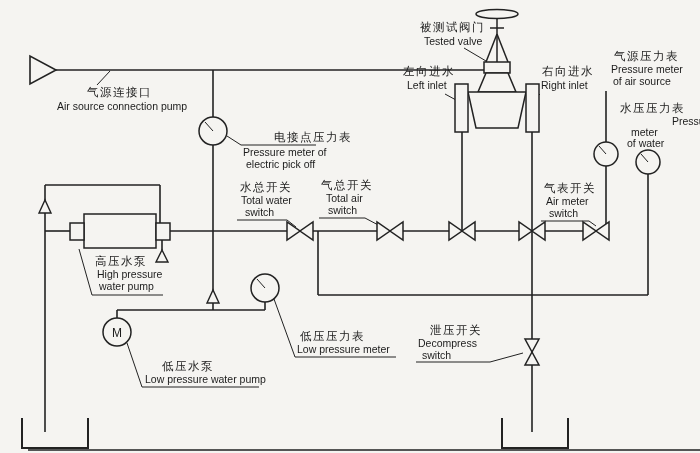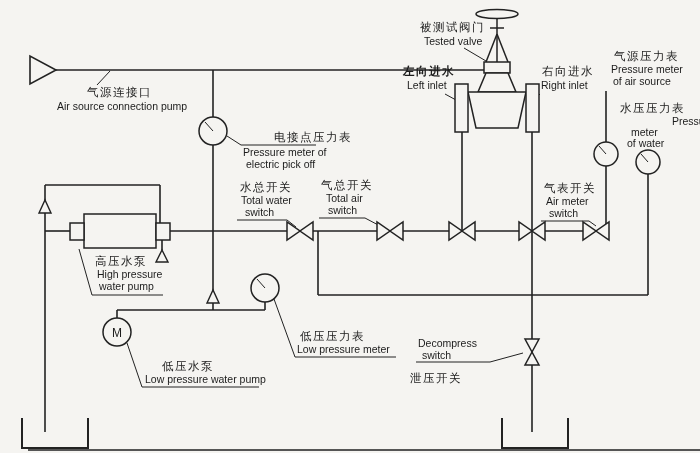--- a/index.html
+++ b/index.html
@@ -143,21 +143,21 @@
   <div class="lbl en" style="left:241px; top:195px;">Total water</div>
   <div class="lbl en" style="left:245px; top:207px;">switch</div>
 
   <div class="lbl cn" style="left:321px; top:179px;">气总开关</div>
   <div class="lbl en" style="left:326px; top:193px;">Total air</div>
   <div class="lbl en" style="left:328px; top:205px;">switch</div>
 
   <div class="lbl cn" style="left:420px; top:21px;">被测试阀门</div>
   <div class="lbl en" style="left:424px; top:36px;">Tested valve</div>
 
-  <div class="lbl cn" style="left:403px; top:65px;font-weight:bold;">左向进水</div>
+  <div class="lbl cn" style="left:403px; top:65px;">左向进水</div>
   <div class="lbl en" style="left:407px; top:80px;">Left inlet</div>
 
   <div class="lbl cn" style="left:542px; top:65px;">右向进水</div>
   <div class="lbl en" style="left:541px; top:80px;">Right inlet</div>
 
   <div class="lbl cn" style="left:614px; top:50px;">气源压力表</div>
   <div class="lbl en" style="left:611px; top:64px;">Pressure meter</div>
   <div class="lbl en" style="left:613px; top:76px;">of air source</div>
 
   <div class="lbl cn" style="left:620px; top:102px;">水压压力表</div>
@@ -172,17 +172,17 @@
   <div class="lbl cn" style="left:95px; top:255px;">高压水泵</div>
   <div class="lbl en" style="left:97px; top:269px;">High pressure</div>
   <div class="lbl en" style="left:99px; top:281px;">water pump</div>
 
   <div class="lbl cn" style="left:300px; top:330px;">低压压力表</div>
   <div class="lbl en" style="left:297px; top:344px;">Low pressure meter</div>
 
   <div class="lbl cn" style="left:162px; top:360px;">低压水泵</div>
   <div class="lbl en" style="left:145px; top:374px;">Low pressure water pump</div>
 
-  <div class="lbl cn" style="left:410px; top:324px;margin-top:48px;">泄压开关</div>
+  <div class="lbl cn" style="left:430px; top:324px;">泄压开关</div>
   <div class="lbl en" style="left:418px; top:338px;">Decompress</div>
   <div class="lbl en" style="left:422px; top:350px;">switch</div>
 
 </div>
 
 </body></html>

